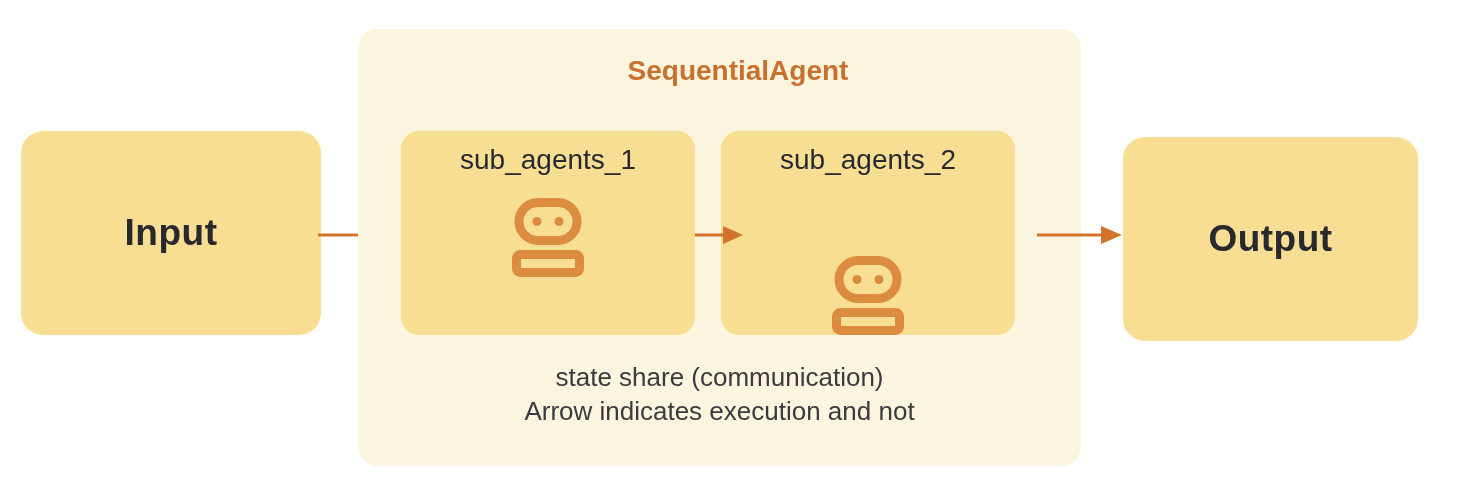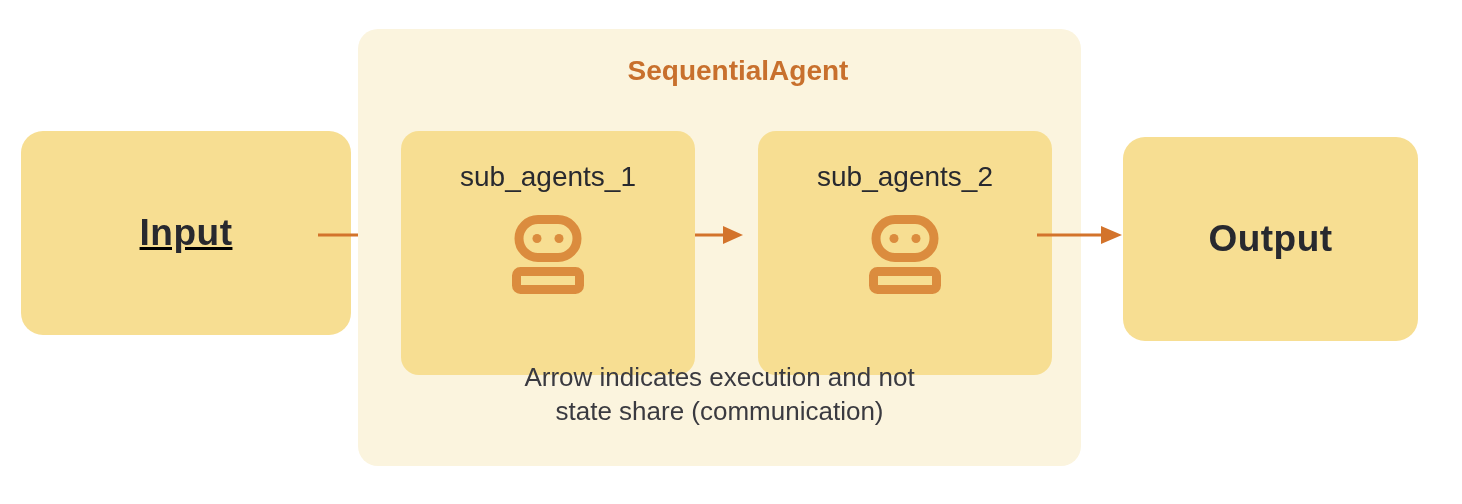--- a/index.html
+++ b/index.html
@@ -23,44 +23,44 @@
   .node{
     position:absolute;
     background:var(--node-fill);
     border-radius:22px;
     display:flex;align-items:center;justify-content:center;
   }
   .node .io-label{
     font-size:37px;font-weight:700;color:var(--label-dark);
     letter-spacing:0.5px;
   }
-  .node-input{left:21px;top:131px;width:330px;height:204px;text-decoration:underline;}
+  .node-input{left:21px;top:131px;width:300px;height:204px;}
   .node-output{left:1123px;top:137px;width:295px;height:204px;}
 
   .agent-container{
     position:absolute;left:358px;top:29px;width:723px;height:437px;
     background:var(--container-fill);
     border-radius:20px;
   }
   .agent-title{
     position:absolute;top:23px;left:0;right:0;
     text-align:center;
     font-size:28px;font-weight:600;line-height:38px;
     color:var(--title-orange);
     padding-left:37px;
   }
   .sub-node{
-    position:absolute;top:102px;width:294px;height:244px;
+    position:absolute;top:102px;width:294px;height:204px;
     background:var(--node-fill);
     border-radius:18px;
     display:flex;flex-direction:column;align-items:center;
-    padding-top:31px;
+    padding-top:14px;
   }
   .sub-node-1{left:43px;}
-  .sub-node-2{left:400px;}
+  .sub-node-2{left:363px;justify-content:space-between;}
   .sub-label{
     font-size:28px;font-weight:400;line-height:30px;
     color:var(--label-dark);
   }
   .robot{margin-top:23px;display:block;}
 
   .caption{
     position:absolute;left:0;right:0;bottom:38px;
     text-align:center;
     font-size:26px;line-height:34px;font-weight:400;
@@ -103,22 +103,22 @@
       <div class="sub-label">sub_agents_2</div>
       <svg class="robot" width="72" height="79" viewBox="0 0 72 79">
         <rect x="7" y="4.5" width="58" height="38" rx="19" fill="none" stroke="var(--icon-orange)" stroke-width="9"></rect>
         <circle cx="25" cy="23.5" r="4.5" fill="var(--icon-orange)"></circle>
         <circle cx="47" cy="23.5" r="4.5" fill="var(--icon-orange)"></circle>
         <rect x="4.5" y="56.5" width="63" height="18" rx="4" fill="none" stroke="var(--icon-orange)" stroke-width="9"></rect>
       </svg>
     </div>
 
     <div class="caption">
+      <div>state share (communication)</div>
       <div>Arrow indicates execution and not</div>
-      <div>state share (communication)</div>
     </div>
   </div>
 
   <svg class="arrow arrow-2" width="50" height="24" viewBox="0 0 50 24">
     <line x1="1" y1="12" x2="32" y2="12" stroke="var(--arrow-orange)" stroke-width="3"></line>
     <polygon points="29,3 49,12 29,21" fill="var(--arrow-orange)"></polygon>
   </svg>
 
   <svg class="arrow arrow-3" width="87" height="24" viewBox="0 0 87 24">
     <line x1="1" y1="12" x2="68" y2="12" stroke="var(--arrow-orange)" stroke-width="3"></line>

